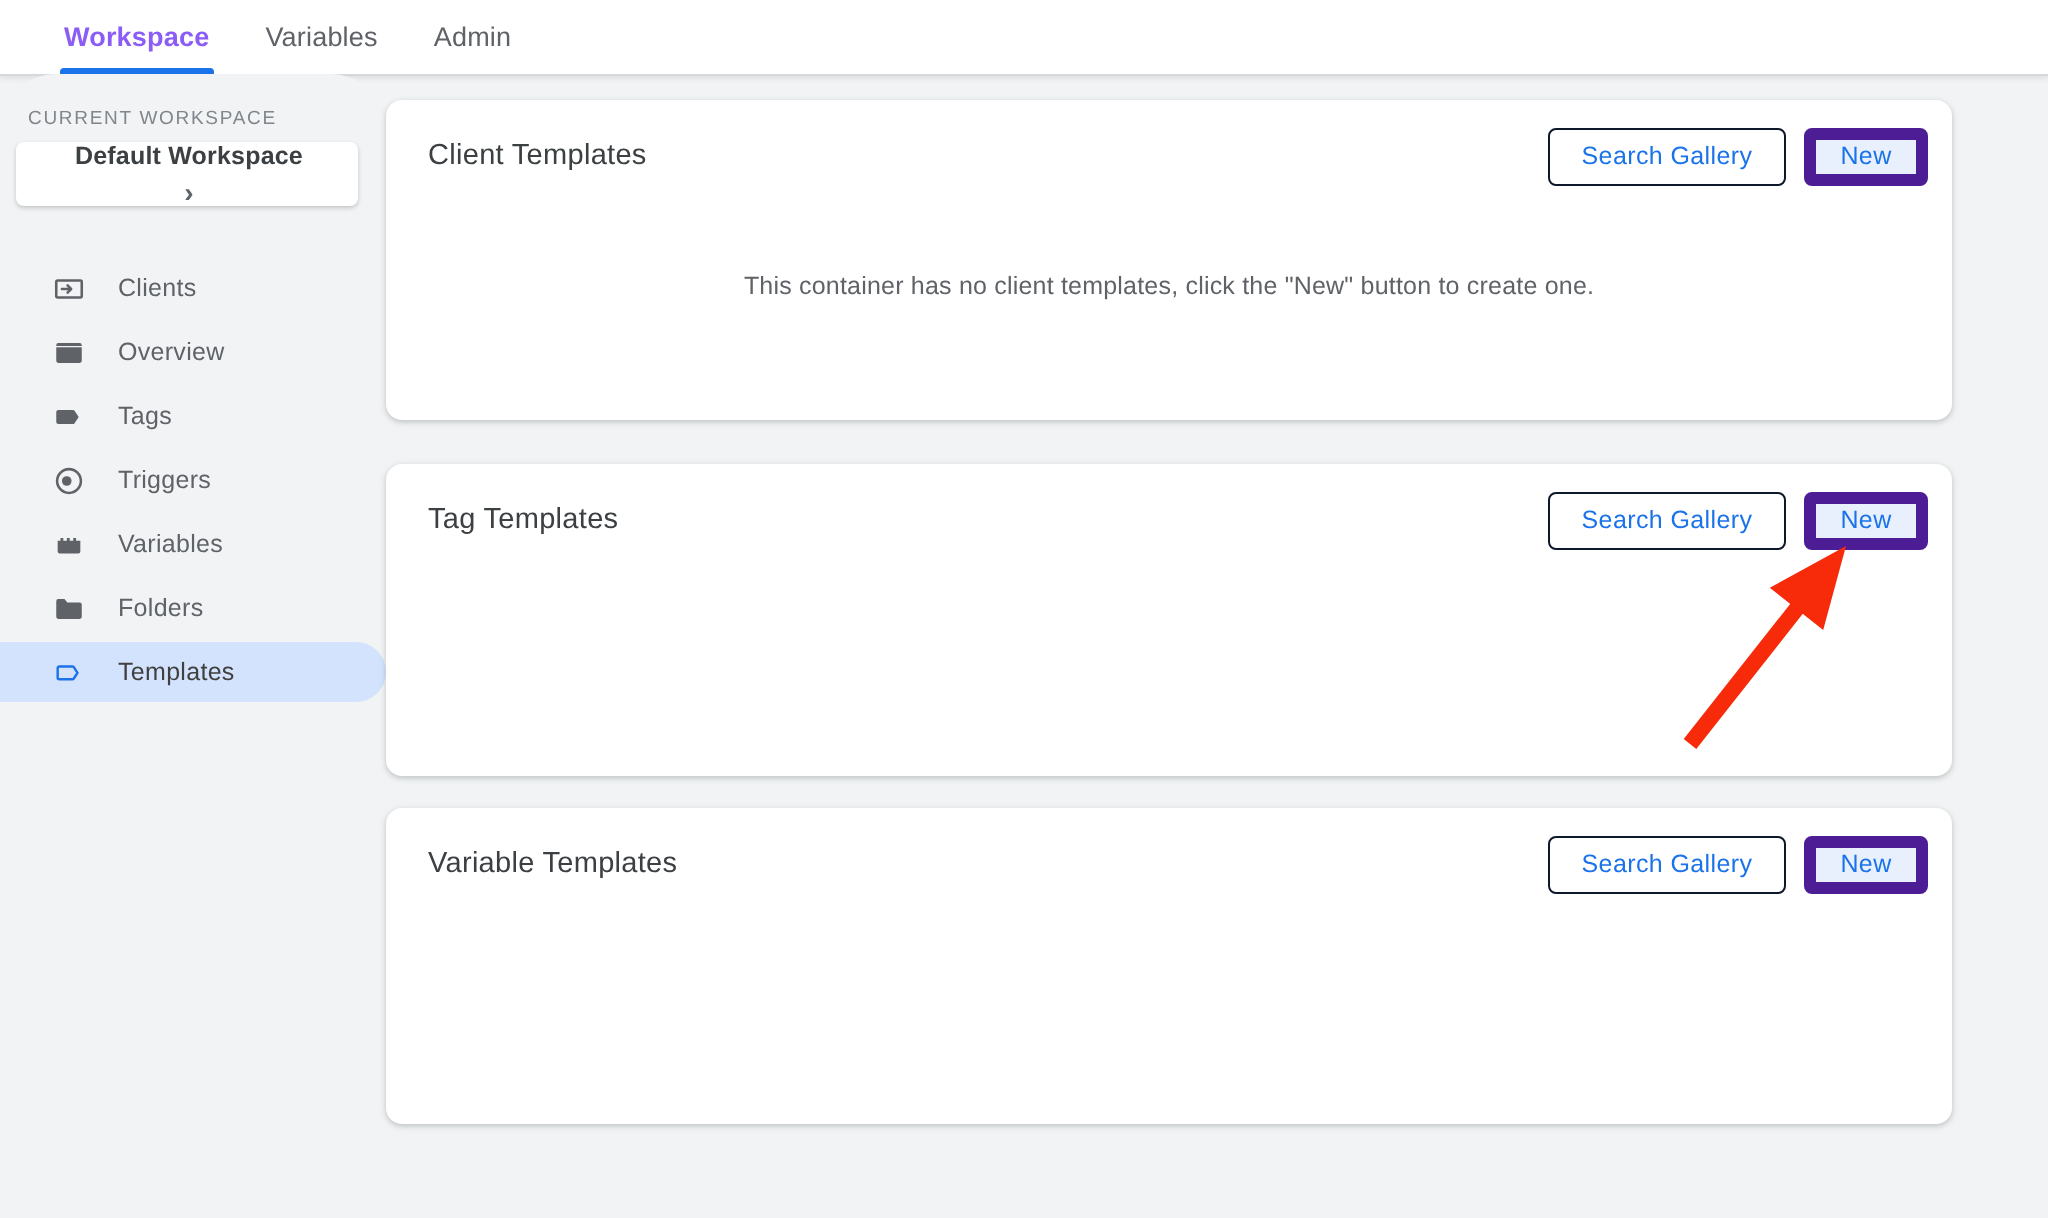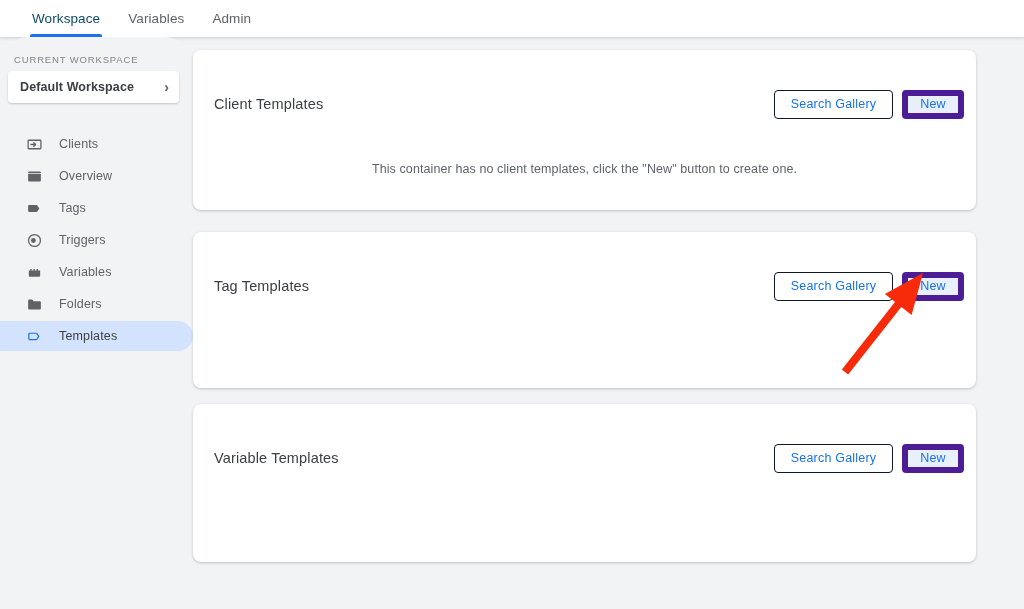--- a/index.html
+++ b/index.html
@@ -20,41 +20,42 @@
   }
   .tabs { display: flex; align-items: flex-end; height: 37px; padding-left: 18px; }
   .tab {
     position: relative;
     font-size: 13.5px; color: #5f6368;
     padding: 0 14px 11px 14px;
     letter-spacing: .1px;
     cursor: pointer;
     white-space: nowrap;
   }
-  .tab.active { color: #0c4a6e; font-weight: 400; }
+  .tab.active { color: #8b5cf6; font-weight: 700; }
   .tab.active::after {
     content: ""; position: absolute; left: 12px; right: 12px; bottom: 0;
     height: 3px; background: #1a73e8; border-radius: 2px 2px 0 0;
   }
 
   
   .sidebar {
     position: absolute; left: 0; top: 37px; width: 193px; height: 572px;
     background: #f1f3f4;
     border-radius: 28px;
   }
   .ws-label {
     font-size: 9.5px; color: #80868b; letter-spacing: .85px;
     text-transform: uppercase; padding: 17px 0 6px 14px; font-weight: 500;
   }
   .ws-select {
     margin: 0 14px 0 8px; height: 32px; background: #fff;
     border-radius: 4px; box-shadow: 0 1px 2px rgba(60,64,67,0.25);
     display: flex; align-items: center; padding: 0 10px 0 12px;
     cursor: pointer;
+    flex-direction: column;
   }
   .ws-name {
     flex: 1; font-size: 12.5px; font-weight: 700; color: #3c4043;
     letter-spacing: .1px;
   }
   .ws-chev { color: #5f6368; font-size: 14px; line-height: 1; font-weight: 600; }
 
   .navlist { margin-top: 26px; }
   .navitem {
     display: flex; align-items: center; height: 30px;
@@ -78,21 +79,21 @@
     position: absolute; left: 0; width: 783px;
     background: #ffffff; border-radius: 8px;
     box-shadow: 0 1px 2px rgba(60,64,67,0.18), 0 1px 3px 1px rgba(60,64,67,0.07);
   }
   #card-client   { top: 13px;  height: 160px; }
   #card-tag      { top: 195px; height: 156px; }
   #card-variable { top: 367px; height: 158px; }
 
   .card-head {
     position: relative; height: 56px; display: flex;
-    align-items: center; padding: 0 12px 0 21px; margin-top: 26px;
+    align-items: center; padding: 0 12px 0 21px;
   }
   .card-title { font-size: 14.5px; color: #3c4043; letter-spacing: .15px; }
   .card-actions { margin-left: auto; display: flex; align-items: center; gap: 9px; }
   .btn {
     height: 29px; border-radius: 4px; font-size: 12.5px; font-weight: 500;
     color: #1a73e8; display: flex; align-items: center; justify-content: center;
     letter-spacing: .2px; cursor: pointer; background: #fff;
   }
   .btn-outline { border: 1px solid #0f172a; width: 119px; }
   .btn-filled  { background: #e8f0fe; width: 62px; border: 6px solid #4c1d95; }

